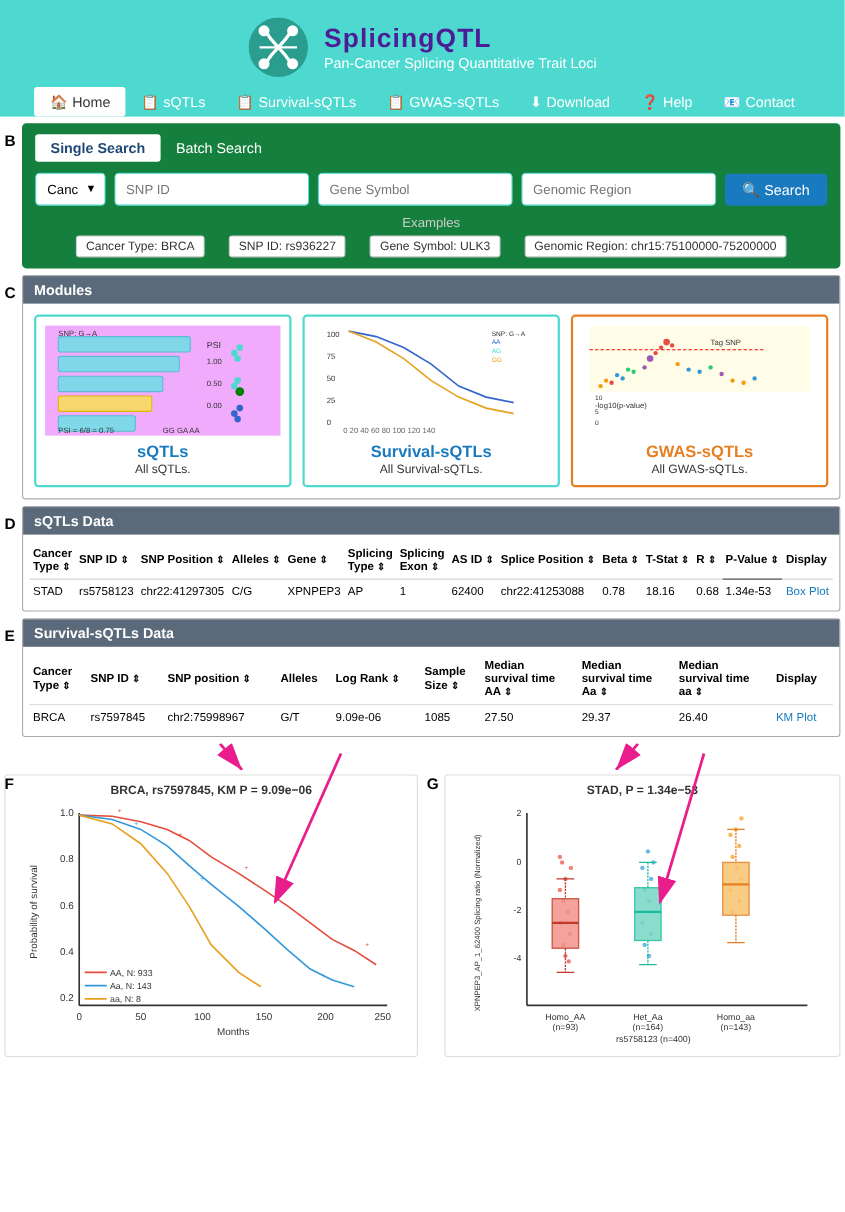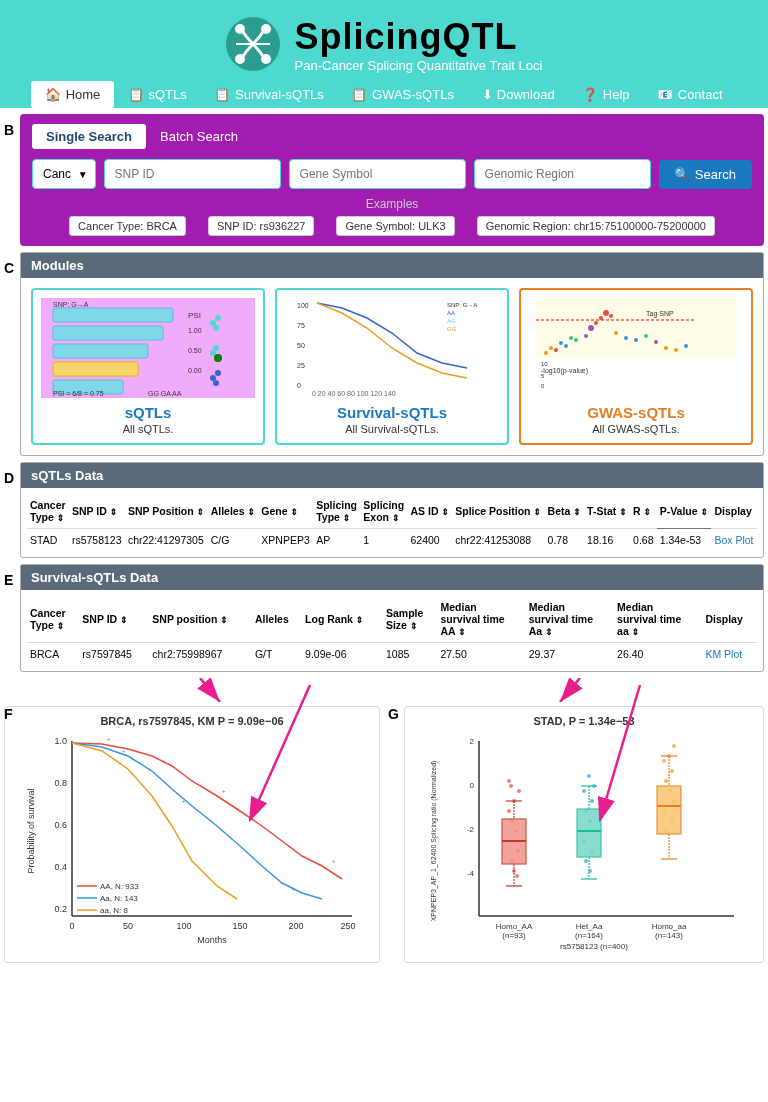--- a/index.html
+++ b/index.html
@@ -18,21 +18,21 @@
 
       <path d="M15 12 Q20 20 27 27 Q20 34 15 42" stroke="white" stroke-width="3" fill="none" stroke-linecap="round"></path>
       <path d="M39 12 Q34 20 27 27 Q34 34 39 42" stroke="white" stroke-width="3" fill="none" stroke-linecap="round"></path>
       <circle cx="14" cy="12" r="5" fill="white"></circle>
       <circle cx="40" cy="12" r="5" fill="white"></circle>
       <circle cx="14" cy="42" r="5" fill="white"></circle>
       <circle cx="40" cy="42" r="5" fill="white"></circle>
       <line x1="10" y1="27" x2="44" y2="27" stroke="white" stroke-width="2"></line>
     </svg>
     <div>
-      <div style="color:#000000; font-size:36px; font-weight:bold; letter-spacing:1px;">SplicingQTL</div>
+      <div style="color:#4c1d95; font-size:24px; font-weight:bold; letter-spacing:1px;">SplicingQTL</div>
       <div style="color:white; font-size:13px; text-align:center;">Pan-Cancer Splicing Quantitative Trait Loci</div>
     </div>
   </div>
   <div style="display:flex; justify-content:center; gap:0; margin-top:8px;">
     <div style="background:white; color:#333; padding:6px 14px; font-size:13px; border-radius:3px; cursor:pointer; display:flex; align-items:center; gap:4px;">
       <span>🏠</span>
       <span>Home</span>
     </div>
     <div style="color:white; padding:6px 14px; font-size:13px; cursor:pointer; display:flex; align-items:center; gap:4px;">
       <span>📋</span>
@@ -56,21 +56,21 @@
     </div>
     <div style="color:white; padding:6px 14px; font-size:13px; cursor:pointer; display:flex; align-items:center; gap:4px;">
       <span>📧</span>
       <span>Contact</span>
     </div>
   </div>
 </div>
 
 <div style="position:relative; margin: 6px 4px;">
   <span style="position:absolute; left:0; top:8px; font-weight:bold; font-size:14px;">B</span>
-  <div style="margin-left:16px; background:#a21caf; border-radius:4px; padding:10px 12px;">
+  <div style="margin-left:16px; background:#15803d; border-radius:4px; padding:10px 12px;">
     <div style="display:flex; gap:0; margin-bottom:10px;">
       <div style="background:white; color:#1e4976; padding:5px 14px; font-size:13px; border-radius:3px; cursor:pointer; font-weight:bold;">
         <span>Single Search</span>
       </div>
       <div style="color:white; padding:5px 14px; font-size:13px; cursor:pointer;">
         <span>Batch Search</span>
       </div>
     </div>
     <div style="display:flex; gap:8px; align-items:center; margin-bottom:8px;">
       <div style="flex:1; position:relative;">

